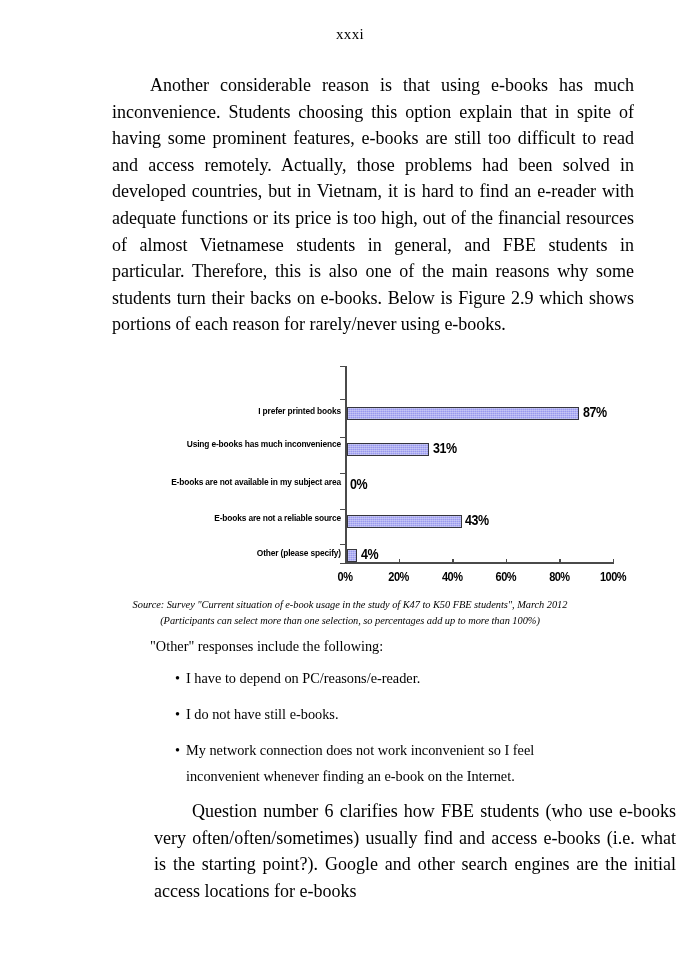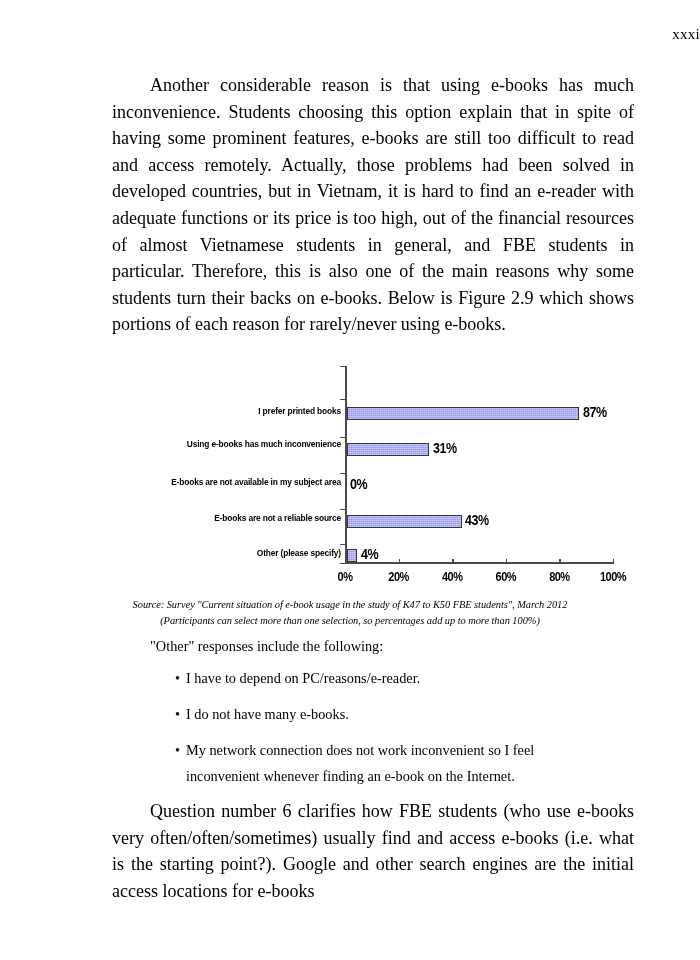--- a/index.html
+++ b/index.html
@@ -16,21 +16,21 @@
     font-family: "Liberation Serif", "DejaVu Serif", serif;
     color: #000000;
   }
 
   
   .page-number {
     position: absolute;
     top: 26px;
     left: 0;
     width: 700px;
-    text-align: right;
+    text-align: center;
     font-size: 15px;
     letter-spacing: 0.3px;
   }
 
   
   .body-block {
     position: absolute;
     left: 112px;
     width: 522px;
     font-size: 18px;
@@ -182,21 +182,21 @@
   .bullet-item {
     position: relative;
     margin-bottom: 10px;
     line-height: 26px;
   }
   .bullet-dot {
     position: absolute;
     left: -11px;
     top: 0;
   }
-  .body-block.p2 { top: 798px; }
+  .body-block.p2 { top: 798px; margin-left: 42px; }
 </style>
 </head>
 <body>
 
 <div class="page">
 
   <div class="page-number">xxxi</div>
 
   <div class="body-block p1"><span class="indent"></span><span>Another considerable reason is that using e-books has much inconvenience. Students choosing this option explain that in spite of having some prominent features, e-books are still too difficult to read and access remotely. Actually, those problems had been solved in developed countries, but in Vietnam, it is hard to find an e-reader with adequate functions or its price is too high, out of the financial resources of almost Vietnamese students in general, and FBE students in particular. Therefore, this is also one of the main reasons why some students turn their backs on e-books. Below is Figure 2.9 which shows portions of each reason for rarely/never using e-books.</span></div>
 
@@ -257,21 +257,21 @@
     <div>(Participants can select more than one selection, so percentages add up to more than 100%)</div>
   </div>
 
   <div class="other-intro">"Other" responses include the following:</div>
 
   <div class="bullet-list">
     <div class="bullet-item">
       <span class="bullet-dot">•</span><span>I have to depend on PC/reasons/e-reader.</span>
     </div>
     <div class="bullet-item">
-      <span class="bullet-dot">•</span><span>I do not have many e-books.</span>
+      <span class="bullet-dot">•</span><span>I do not have still e-books.</span>
     </div>
     <div class="bullet-item">
       <span class="bullet-dot">•</span><span>My network connection does not work inconvenient so I feel inconvenient whenever finding an e-book on the Internet.</span>
     </div>
   </div>
 
   <div class="body-block p2"><span class="indent"></span><span>Question number 6 clarifies how FBE students (who use e-books very often/often/sometimes) usually find and access e-books (i.e. what is the starting point?). Google and other search engines are the initial access locations for e-books</span></div>
 
 </div>
 

